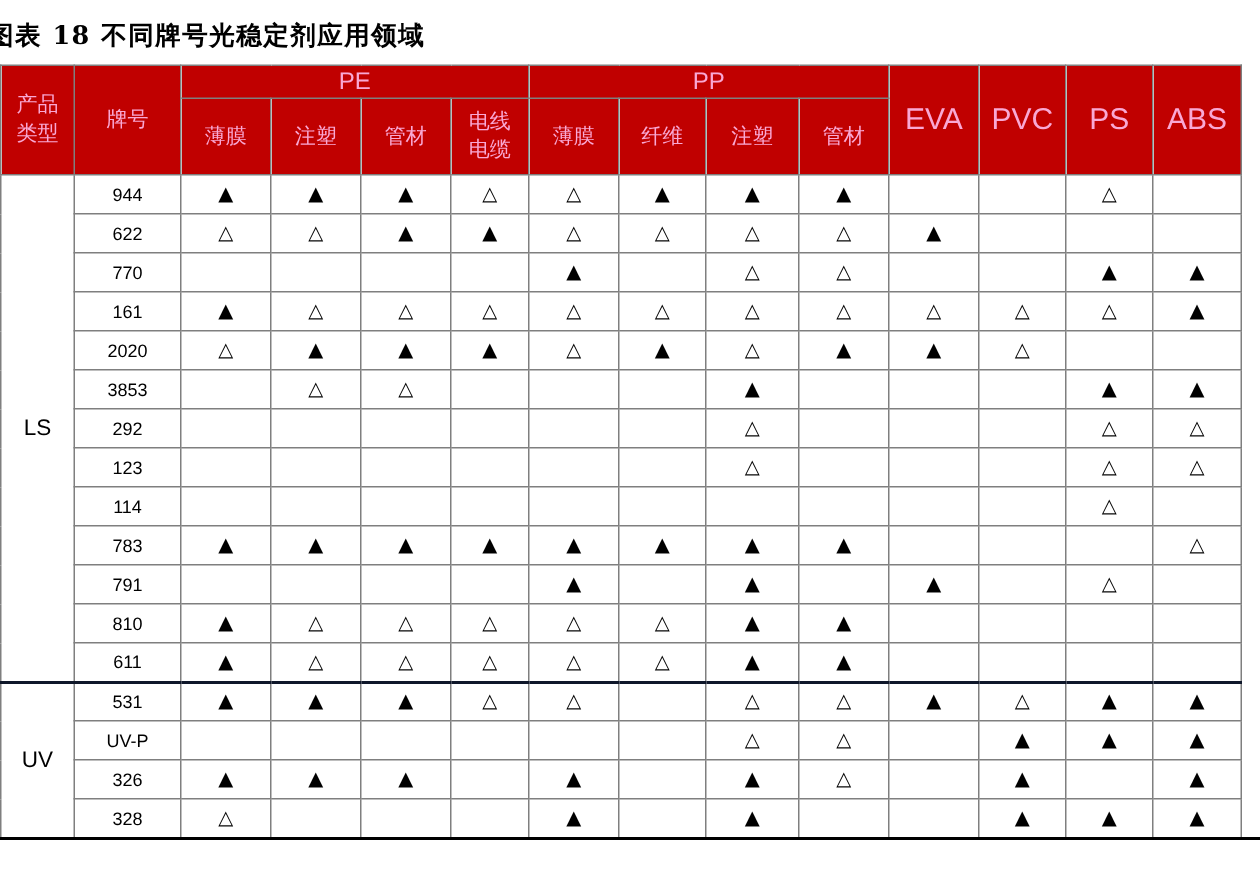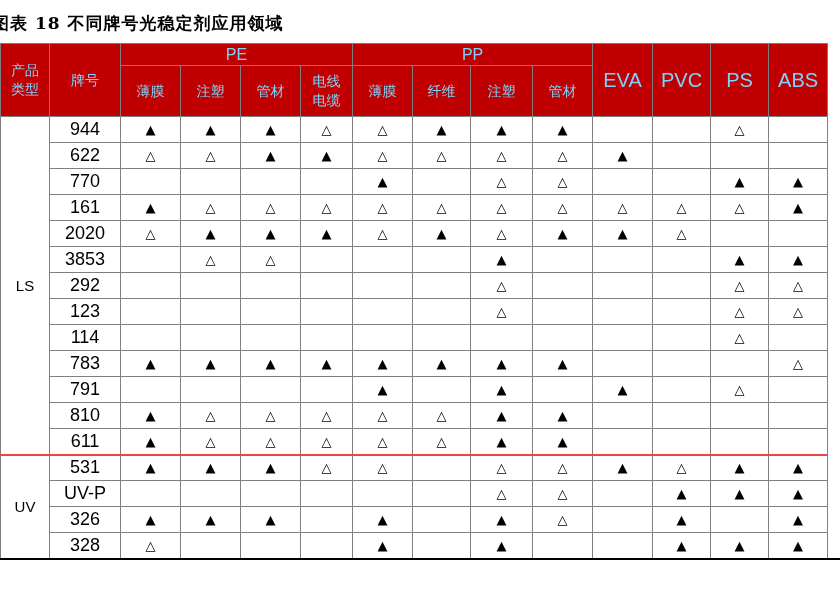--- a/index.html
+++ b/index.html
@@ -15,36 +15,36 @@
   table.app-table{
     position:absolute;left:0;top:43px;width:828px;
     border-collapse:collapse;table-layout:fixed;
     border:1px solid #7f7f7f;
   }
   .app-table th,.app-table td{
     border:1px solid #7f7f7f;text-align:center;vertical-align:middle;
     padding:0;overflow:hidden;
   }
   thead th{
-    background:#C00000;color:#7dd3fc;font-weight:normal;
+    background:#C00000;color:#f9a8d4;font-weight:normal;
     border-color:#8a8a8a;
   }
   thead tr.group-row{height:22px;}
   thead tr.sub-row{height:51px;}
   th.group-label{font-size:16px;font-family:"Liberation Sans","DejaVu Sans",sans-serif;}
   th.material-label{font-size:20px;}
   th.cn{
     font-family:"DejaVu Serif","Liberation Serif",serif;
     font-size:14px;white-space:pre-line;line-height:1.35;
   }
   tbody tr{height:26px;}
   td.type-cell{font-size:15px;background:#ffffff;text-align:center;}
-  td.grade-cell{font-size:18px;}
+  td.grade-cell{font-size:12px;}
   td.symbol-cell{font-size:13px;font-family:"DejaVu Sans",sans-serif;}
-  tbody tr.section-divider td{border-top:2px solid #ef4444;margin-top:12px;}
+  tbody tr.section-divider td{border-top:2px solid #0f172a;margin-top:12px;}
   .bottom-rule{
     position:absolute;left:0;top:558px;width:840px;height:2px;background:#000000;
   }
 </style>
 </head>
 <body>
 
 <div class="title">图表 18 不同牌号光稳定剂应用领域</div>
 
 <table class="app-table">

